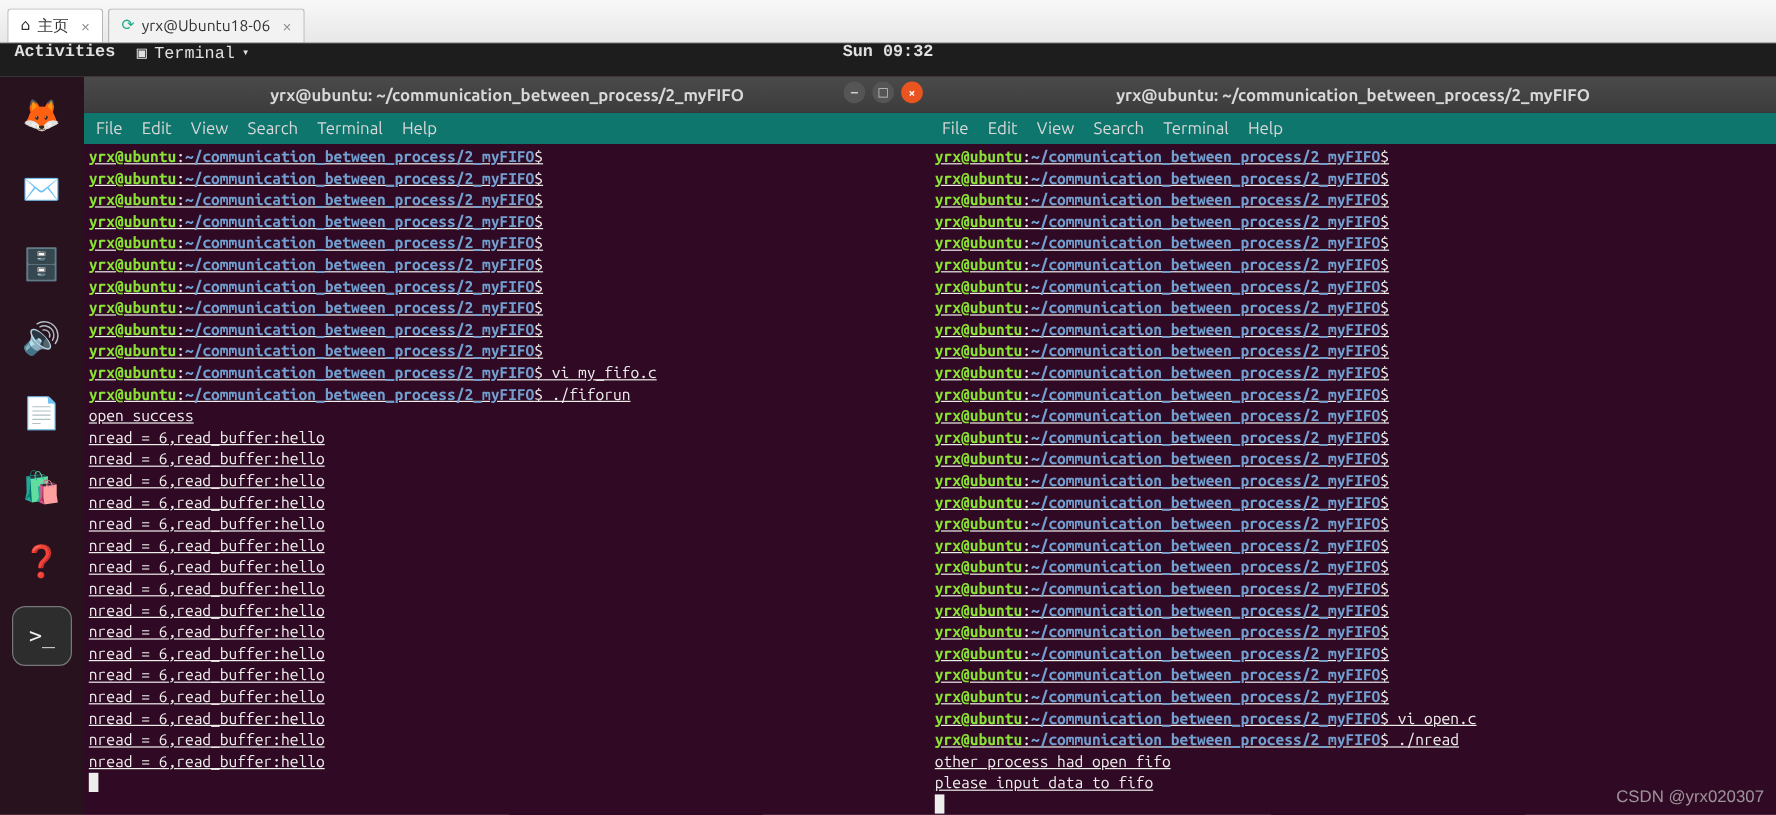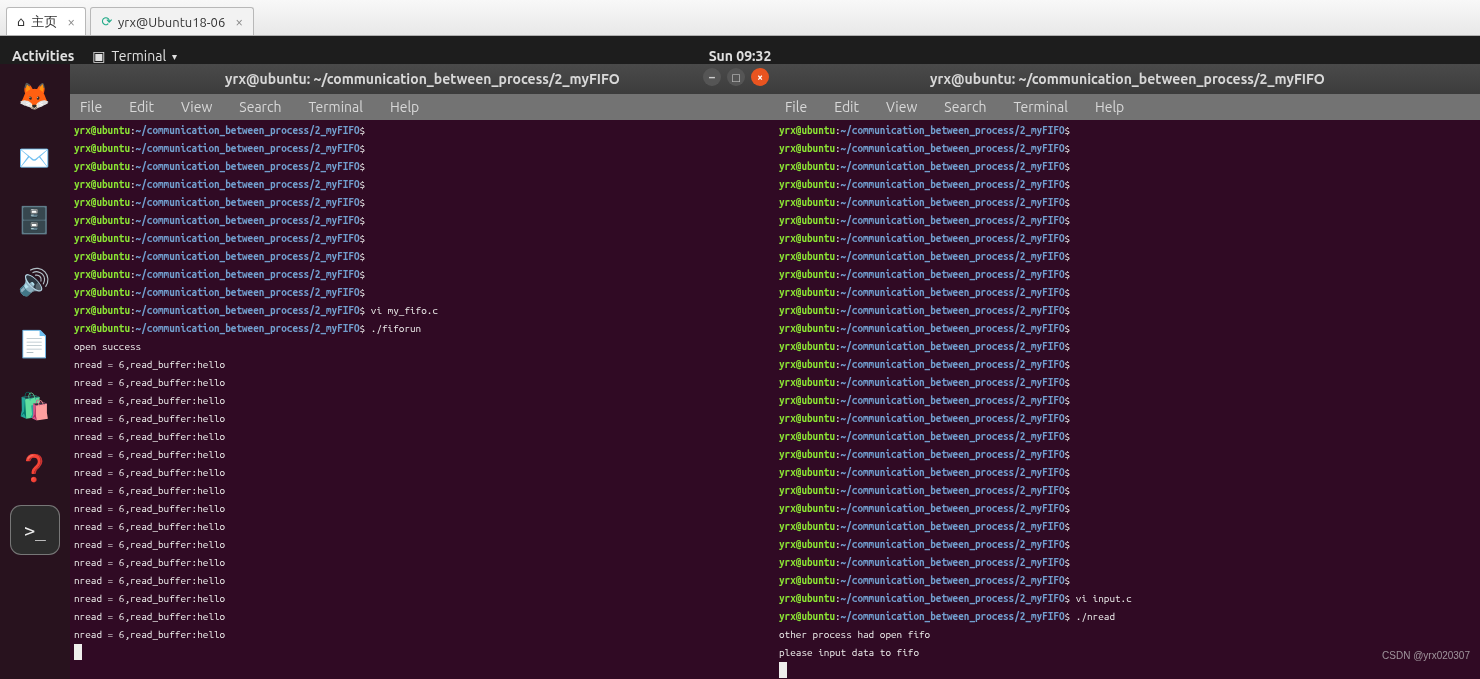--- a/index.html
+++ b/index.html
@@ -36,24 +36,25 @@
 }
 .tab.inactive { background: #f2f2f2; }
 .tab .close { color:#888; font-size:14px; margin-left:4px; }
 
 
 .topbar {
   height: 28px;
   background: #1d1d1d;
   color: #e0e0e0;
   display: flex;
-  align-items: flex-end;
+  align-items: flex-start;
   padding: 0 12px;
   font-size: 14px;
   font-weight: bold;
+  font-family: Liberation Mono, monospace;
 }
 .topbar .activities { margin-right: 18px; }
 .topbar .appmenu { display:flex; align-items:center; gap:6px; font-weight:normal; }
 .topbar .dropdown { font-size:10px; }
 .topbar .clock { position:absolute; left:50%; transform:translateX(-50%); font-weight:bold; }
 
 
 .desktop {
   display:flex;
   height: calc(679px - 36px - 28px);
@@ -111,48 +112,49 @@
   display:flex; gap:6px;
 }
 .winbtn {
   width: 18px; height:18px; border-radius:50%;
   background:#555; display:flex;align-items:center;justify-content:center;
   font-size:10px; color:#ccc;
 }
 .winbtn.close { background:#e95420; color:#fff; }
 .menubar {
   height: 26px;
-  background: #737373;
+  background: #0f766e;
   color:#d8d8d8;
   display:flex; align-items:center;
-  padding: 0 10px; gap: 27px;
+  padding: 0 10px; gap: 16px;
   font-size: 14px;
 }
 .menubar span { cursor:default; }
 
 .termbody {
   flex: 1;
   font-family: "Ubuntu Mono","DejaVu Sans Mono",monospace;
-  font-size: 10px;
+  font-size: 13px;
   line-height: 18px;
   color: #eeeeec;
   padding: 2px 4px;
   overflow:hidden;
   white-space: pre;
+  text-decoration: underline;
 }
 .pr-user { color: #8ae234; font-weight:bold; }
 .pr-path { color: #729fcf; font-weight:bold; }
 .pr-dollar { color:#eeeeec; }
 .cursor {
   display:inline-block; width:8px; height:16px;
   background:#eeeeec; vertical-align:text-bottom;
 }
 .watermark {
-  position:absolute; right:10px; bottom:18px;
-  color:#ccc; font-size:10px; opacity:0.7;
+  position:absolute; right:10px; bottom:8px;
+  color:#ccc; font-size:14px; opacity:0.7;
   font-family: sans-serif;
   margin-top: 40px;
 }
 </style>
 </head>
 <body>
 
 <div class="tabbar">
   <div class="tab">
     <span>⌂</span>
@@ -271,21 +273,21 @@
 <span class="pr-user">yrx@ubuntu</span>:<span class="pr-path">~/communication_between_process/2_myFIFO</span><span class="pr-dollar">$</span>
 <span class="pr-user">yrx@ubuntu</span>:<span class="pr-path">~/communication_between_process/2_myFIFO</span><span class="pr-dollar">$</span>
 <span class="pr-user">yrx@ubuntu</span>:<span class="pr-path">~/communication_between_process/2_myFIFO</span><span class="pr-dollar">$</span>
 <span class="pr-user">yrx@ubuntu</span>:<span class="pr-path">~/communication_between_process/2_myFIFO</span><span class="pr-dollar">$</span>
 <span class="pr-user">yrx@ubuntu</span>:<span class="pr-path">~/communication_between_process/2_myFIFO</span><span class="pr-dollar">$</span>
 <span class="pr-user">yrx@ubuntu</span>:<span class="pr-path">~/communication_between_process/2_myFIFO</span><span class="pr-dollar">$</span>
 <span class="pr-user">yrx@ubuntu</span>:<span class="pr-path">~/communication_between_process/2_myFIFO</span><span class="pr-dollar">$</span>
 <span class="pr-user">yrx@ubuntu</span>:<span class="pr-path">~/communication_between_process/2_myFIFO</span><span class="pr-dollar">$</span>
 <span class="pr-user">yrx@ubuntu</span>:<span class="pr-path">~/communication_between_process/2_myFIFO</span><span class="pr-dollar">$</span>
 <span class="pr-user">yrx@ubuntu</span>:<span class="pr-path">~/communication_between_process/2_myFIFO</span><span class="pr-dollar">$</span>
-<span class="pr-user">yrx@ubuntu</span>:<span class="pr-path">~/communication_between_process/2_myFIFO</span><span class="pr-dollar">$</span><span> vi input.c</span>
+<span class="pr-user">yrx@ubuntu</span>:<span class="pr-path">~/communication_between_process/2_myFIFO</span><span class="pr-dollar">$</span><span> vi open.c</span>
 <span class="pr-user">yrx@ubuntu</span>:<span class="pr-path">~/communication_between_process/2_myFIFO</span><span class="pr-dollar">$</span><span> ./nread</span>
 other process had open fifo
 please input data to fifo
 <span class="cursor"></span></div>
     </div>
 
     <div class="watermark">CSDN @yrx020307</div>
   </div>
 </div>
 

